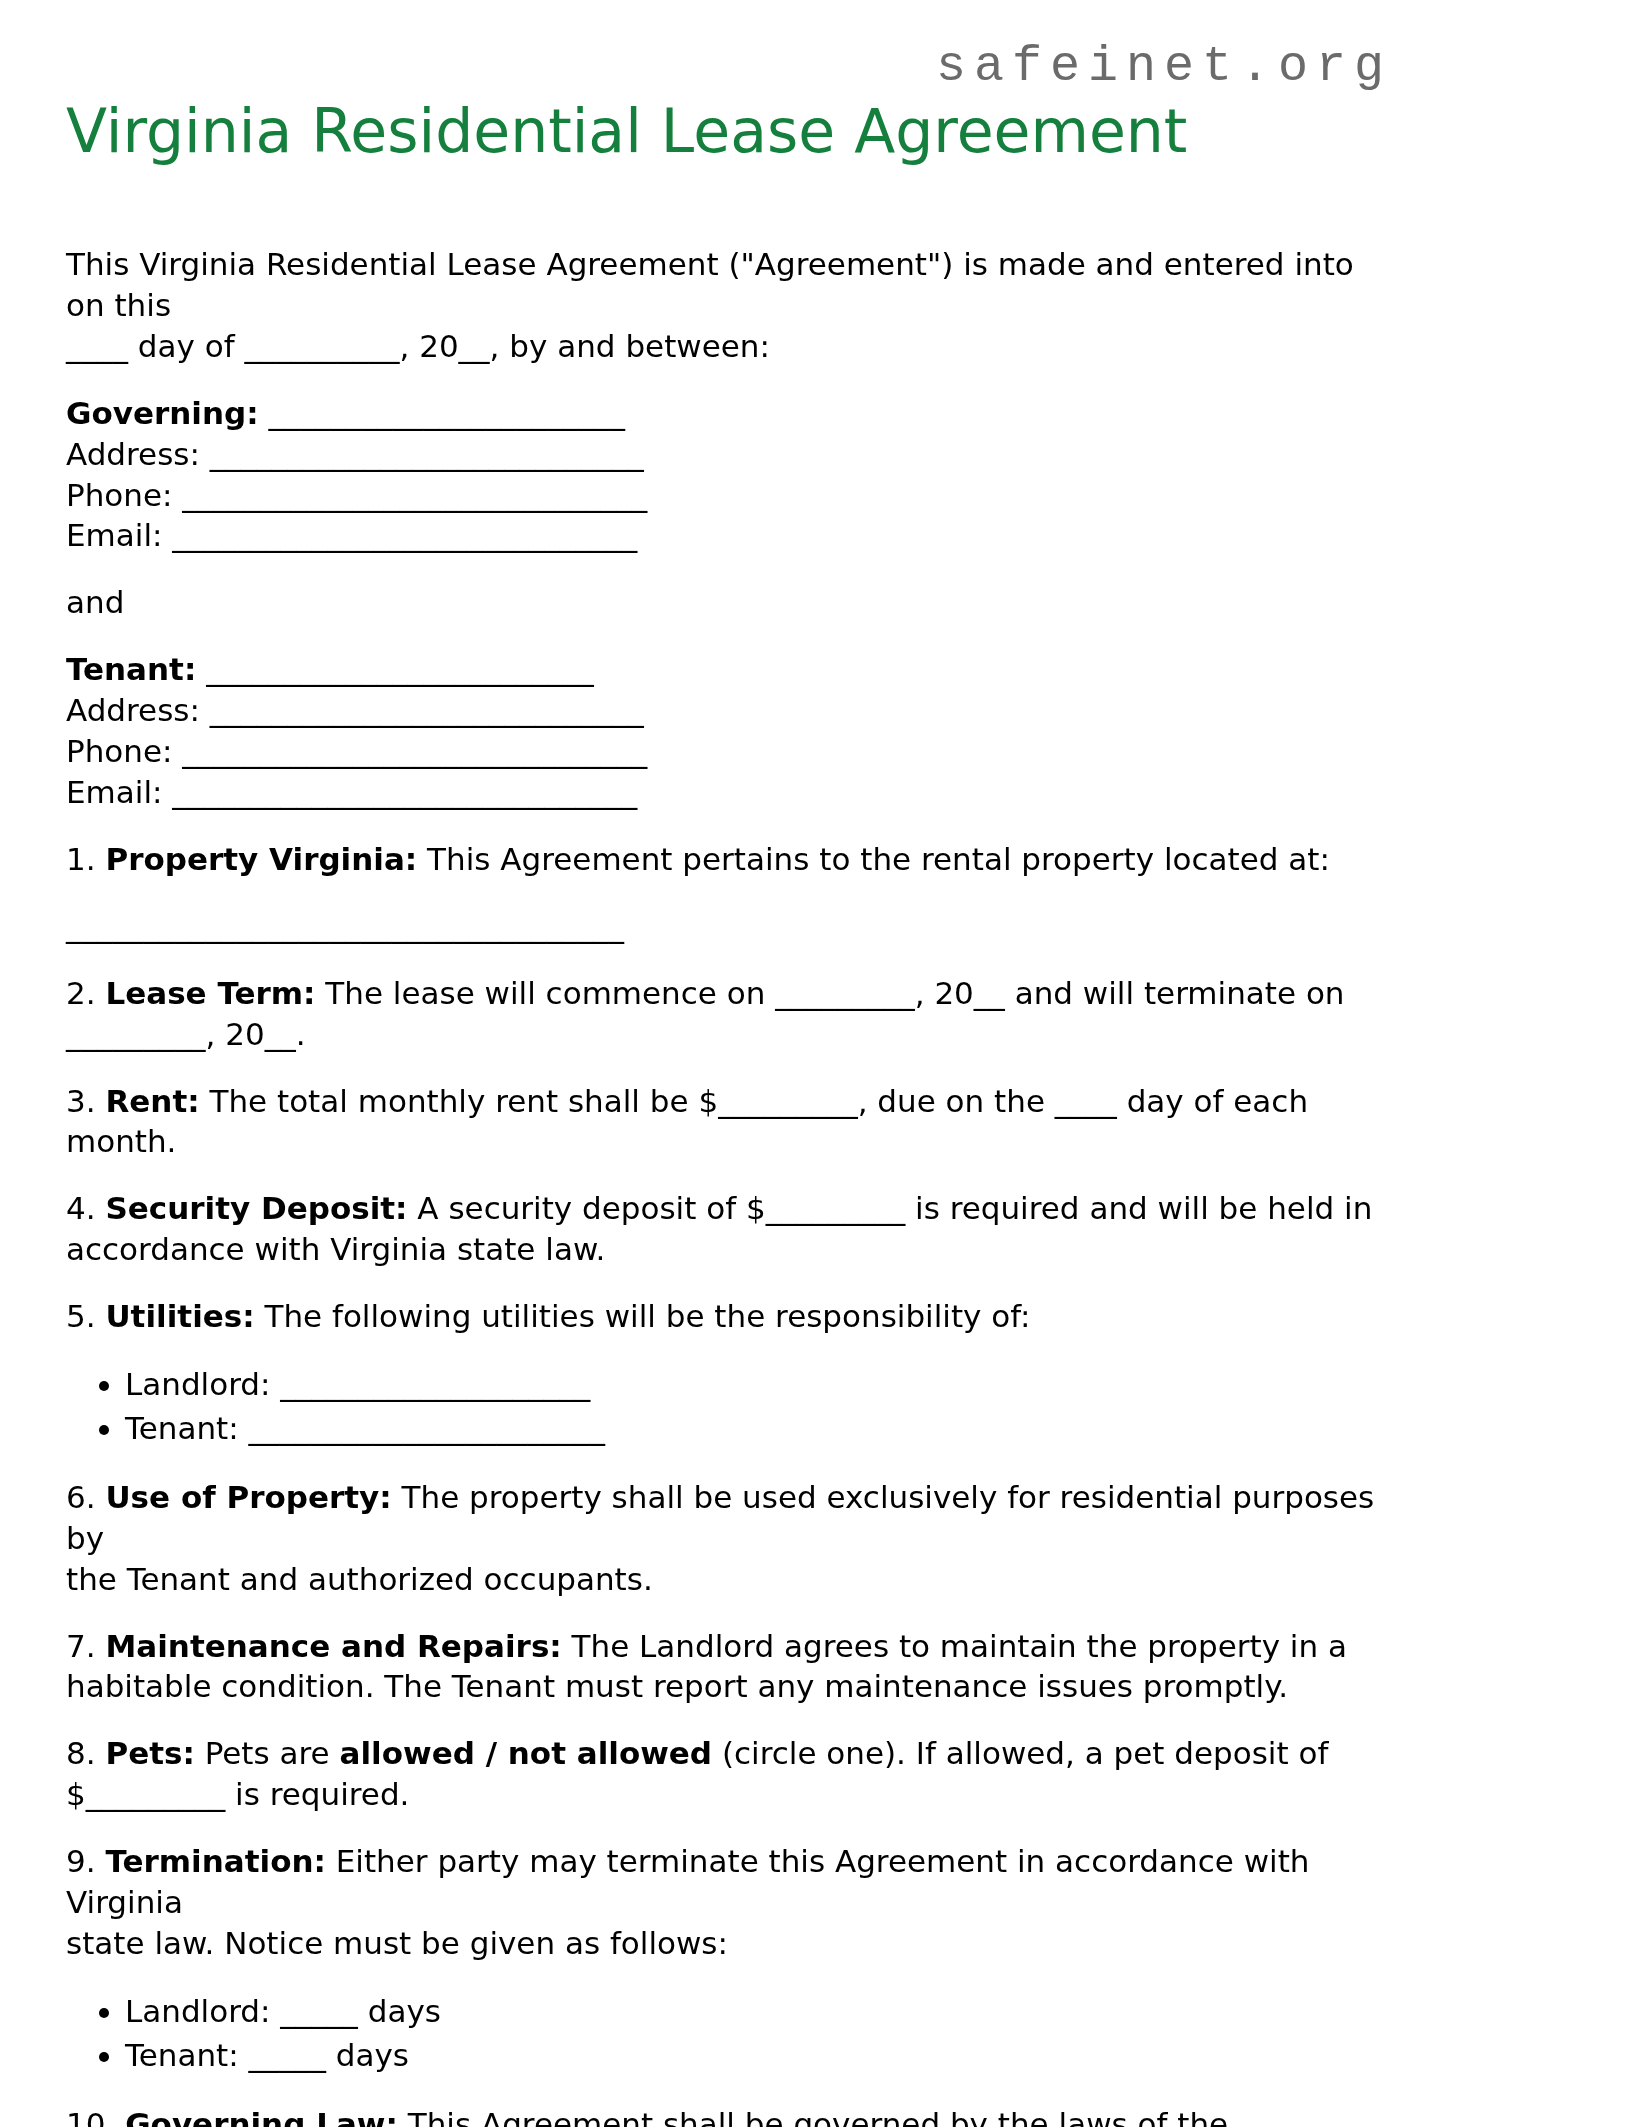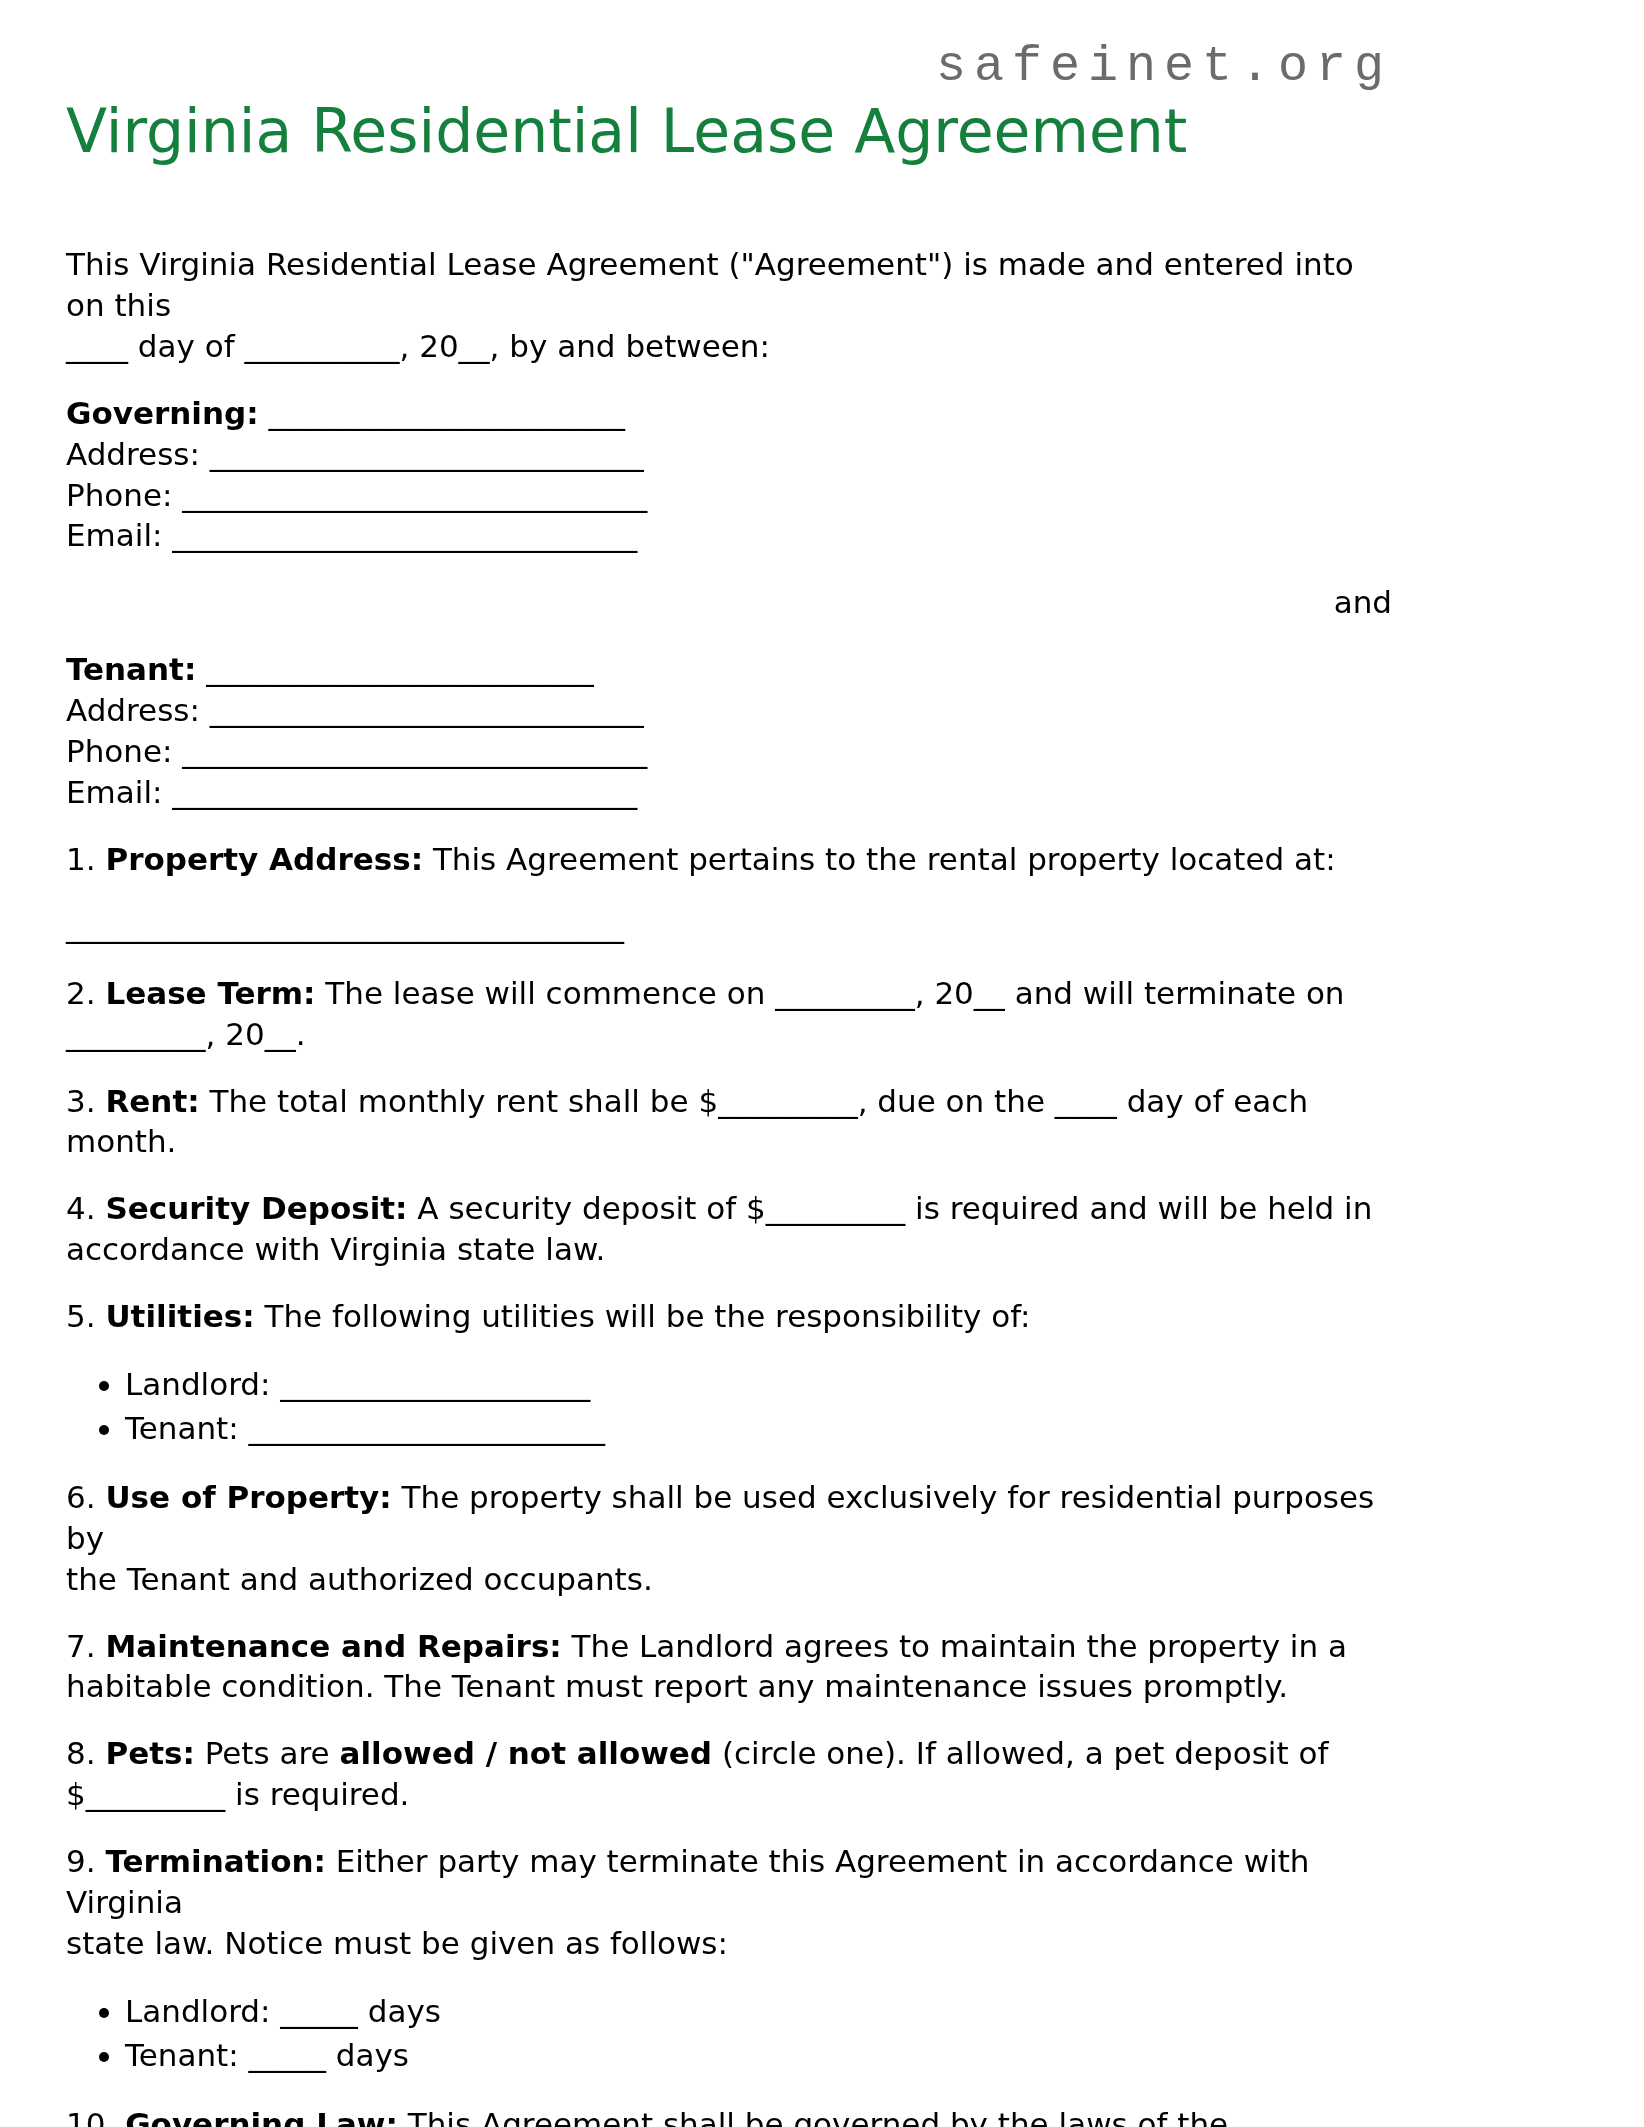--- a/index.html
+++ b/index.html
@@ -45,21 +45,20 @@
     margin-top: 80px;
   }
   .party-block {
     margin: 26px 0;
   }
   .party-block .line {
     white-space: normal;
   }
   .connector {
     margin: 26px 0;
-    text-align: right;
   }
   .standalone-blank {
     margin-top: 20px;
     white-space: pre;
   }
   b { font-weight: bold; }
   ul.doc-list {
     margin: 20px 0 26px 0;
     padding-left: 59px;
     list-style: disc;
@@ -91,21 +90,21 @@
 
   <p class="connector">and</p>
 
   <div class="party-block">
     <div class="line"><b>Tenant:</b> <span>_________________________</span></div>
     <div class="line"><span>Address:</span> <span>____________________________</span></div>
     <div class="line"><span>Phone:</span> <span>______________________________</span></div>
     <div class="line"><span>Email:</span> <span>______________________________</span></div>
   </div>
 
-  <p class="para"><span>1. </span><b>Property Address:</b><span> This Agreement pertains to the rental property located at:</span></p>
+  <p class="para"><span>1. </span><b>Property Virginia:</b><span> This Agreement pertains to the rental property located at:</span></p>
 
   <p class="para standalone-blank">____________________________________</p>
 
   <p class="para"><span>2. </span><b>Lease Term:</b><span> The lease will commence on _________, 20__ and will terminate on
 _________, 20__.</span></p>
 
   <p class="para"><span>3. </span><b>Rent:</b><span> The total monthly rent shall be $_________, due on the ____ day of each month.</span></p>
 
   <p class="para"><span>4. </span><b>Security Deposit:</b><span> A security deposit of $_________ is required and will be held in
 accordance with Virginia state law.</span></p>

